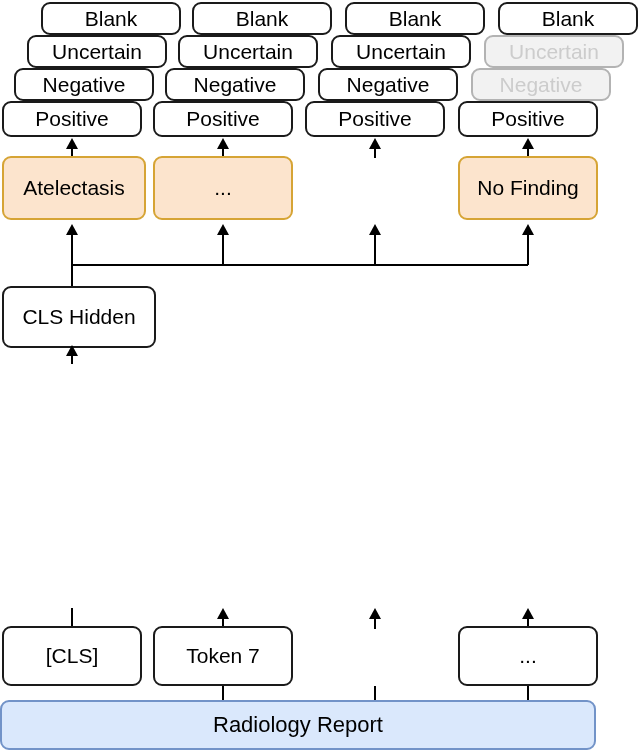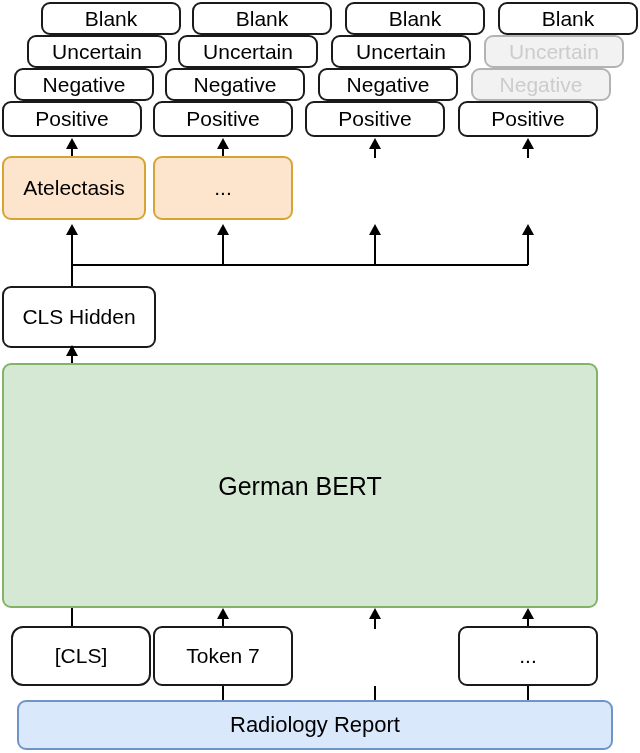--- a/index.html
+++ b/index.html
@@ -107,20 +107,21 @@
   <div class="arrowhead" style="left:216.5px; top:138px;"></div>
 
   <div class="edge v" style="left:374px; top:144px; height:14px;"></div>
   <div class="arrowhead" style="left:368.5px; top:138px;"></div>
 
   <div class="edge v" style="left:527px; top:144px; height:14px;"></div>
   <div class="arrowhead" style="left:521.5px; top:138px;"></div>
 
   <div class="node finding" style="left:2px; top:156px; width:144px; height:64px;">Atelectasis</div>
   <div class="node finding" style="left:153px; top:156px; width:140px; height:64px;">...</div>
+  <div class="node finding" style="left:458px; top:156px; width:140px; height:64px;">No Finding</div>
 
   <div class="edge h" style="left:71px; top:264px; width:457px;"></div>
 
   <div class="edge v" style="left:71px; top:264px; height:22px;"></div>
 
   <div class="edge v" style="left:71px; top:232px; height:33px;"></div>
   <div class="arrowhead" style="left:65.5px; top:224px;"></div>
 
   <div class="edge v" style="left:222px; top:232px; height:33px;"></div>
   <div class="arrowhead" style="left:216.5px; top:224px;"></div>
@@ -129,36 +130,35 @@
   <div class="arrowhead" style="left:368.5px; top:224px;"></div>
 
   <div class="edge v" style="left:527px; top:232px; height:33px;"></div>
   <div class="arrowhead" style="left:521.5px; top:224px;"></div>
 
   <div class="node" style="left:2px; top:286px; width:154px; height:62px;">CLS Hidden</div>
 
   <div class="edge v" style="left:71px; top:352px; height:12px;"></div>
   <div class="arrowhead" style="left:65.5px; top:345px;"></div>
 
-  <div class="node bert" style="left:2px; top:363px; width:596px; height:245px;">German BERT</div>
 
   <div class="edge v" style="left:71px; top:608px; height:20px;"></div>
 
   <div class="edge v" style="left:222px; top:617px; height:12px;"></div>
   <div class="arrowhead" style="left:216.5px; top:608px;"></div>
 
   <div class="edge v" style="left:374px; top:617px; height:12px;"></div>
   <div class="arrowhead" style="left:368.5px; top:608px;"></div>
 
   <div class="edge v" style="left:527px; top:617px; height:12px;"></div>
   <div class="arrowhead" style="left:521.5px; top:608px;"></div>
 
-  <div class="node token" style="left:11px; top:626px; width:140px; height:60px;border-radius:12px;">[CLS]</div>
+  <div class="node token" style="left:2px; top:626px; width:140px; height:60px;">[CLS]</div>
   <div class="node token" style="left:153px; top:626px; width:140px; height:60px;">Token 7</div>
   <div class="node token" style="left:458px; top:626px; width:140px; height:60px;">...</div>
 
   <div class="edge v" style="left:222px; top:686px; height:14px;"></div>
   <div class="edge v" style="left:374px; top:686px; height:14px;"></div>
   <div class="edge v" style="left:527px; top:686px; height:14px;"></div>
 
-  <div class="node report" style="left:17px; top:700px; width:596px; height:50px;">Radiology Report</div>
+  <div class="node report" style="left:0; top:700px; width:596px; height:50px;">Radiology Report</div>
 
 </div>
 
 </body></html>

